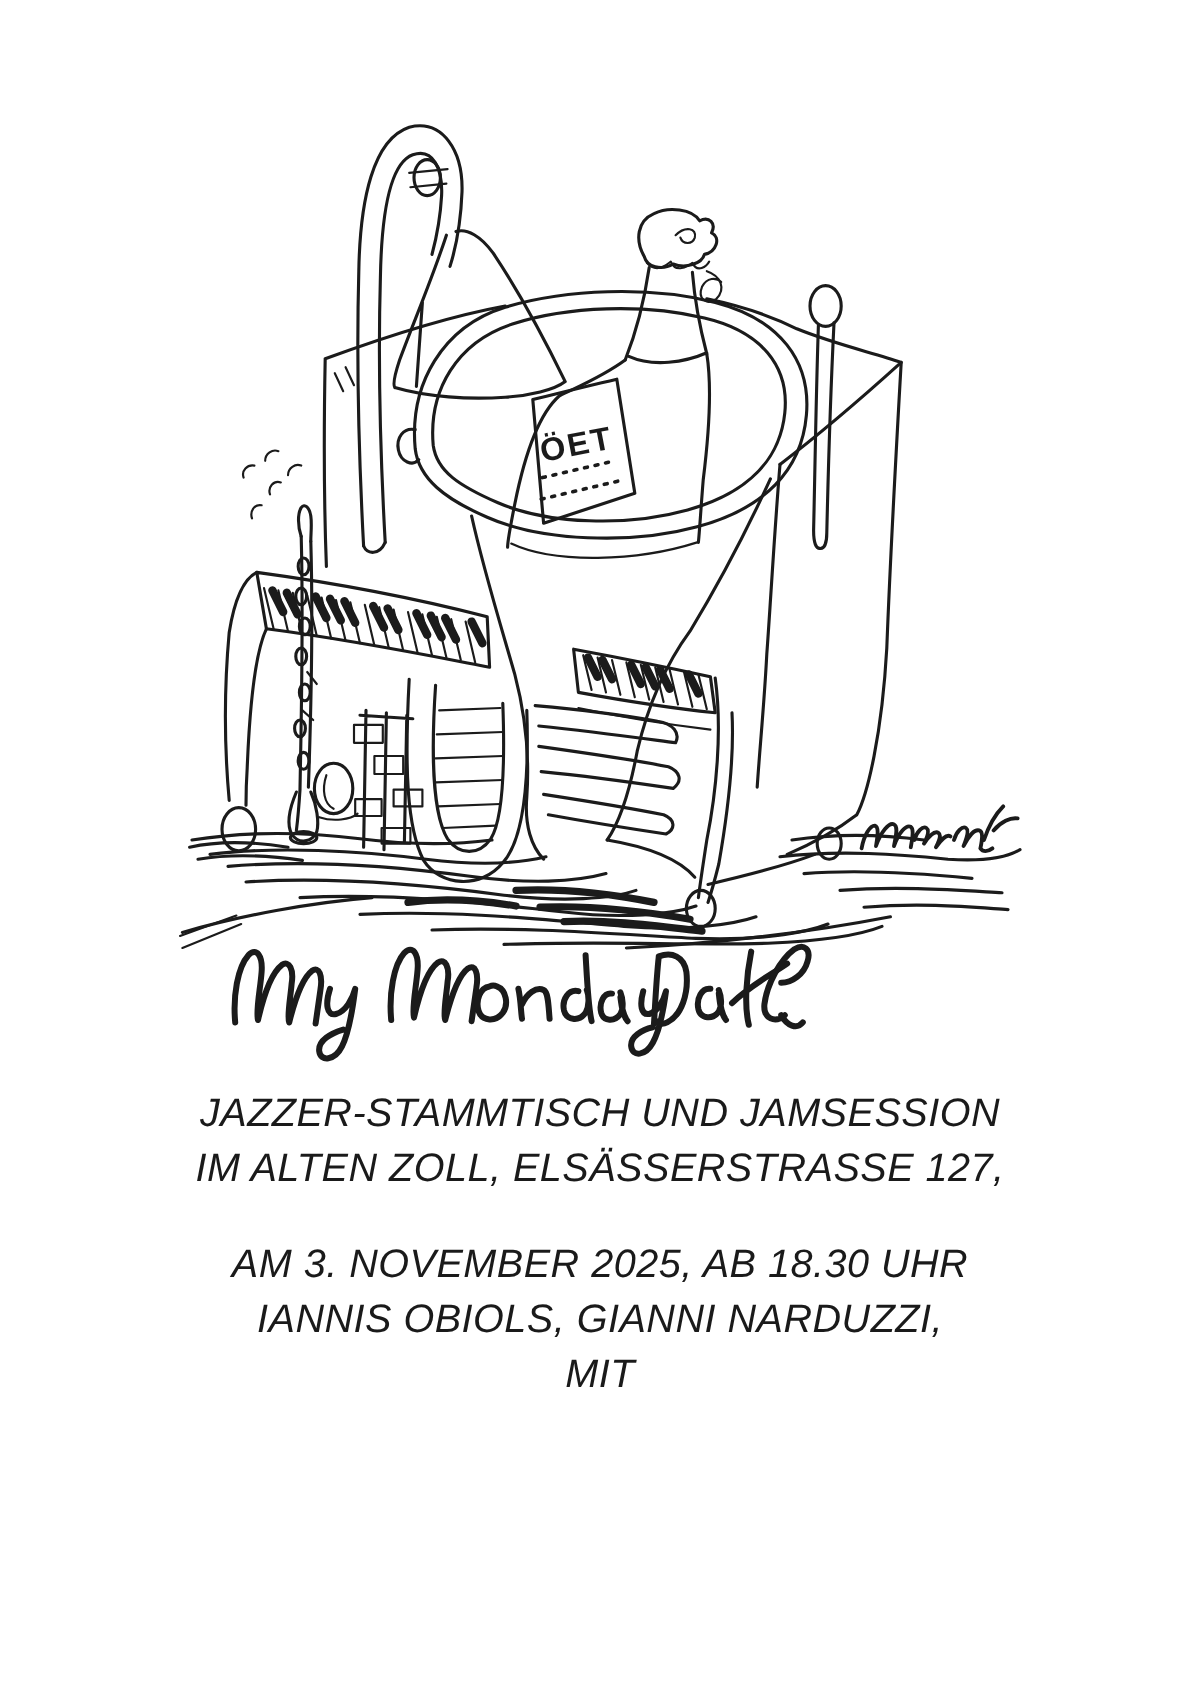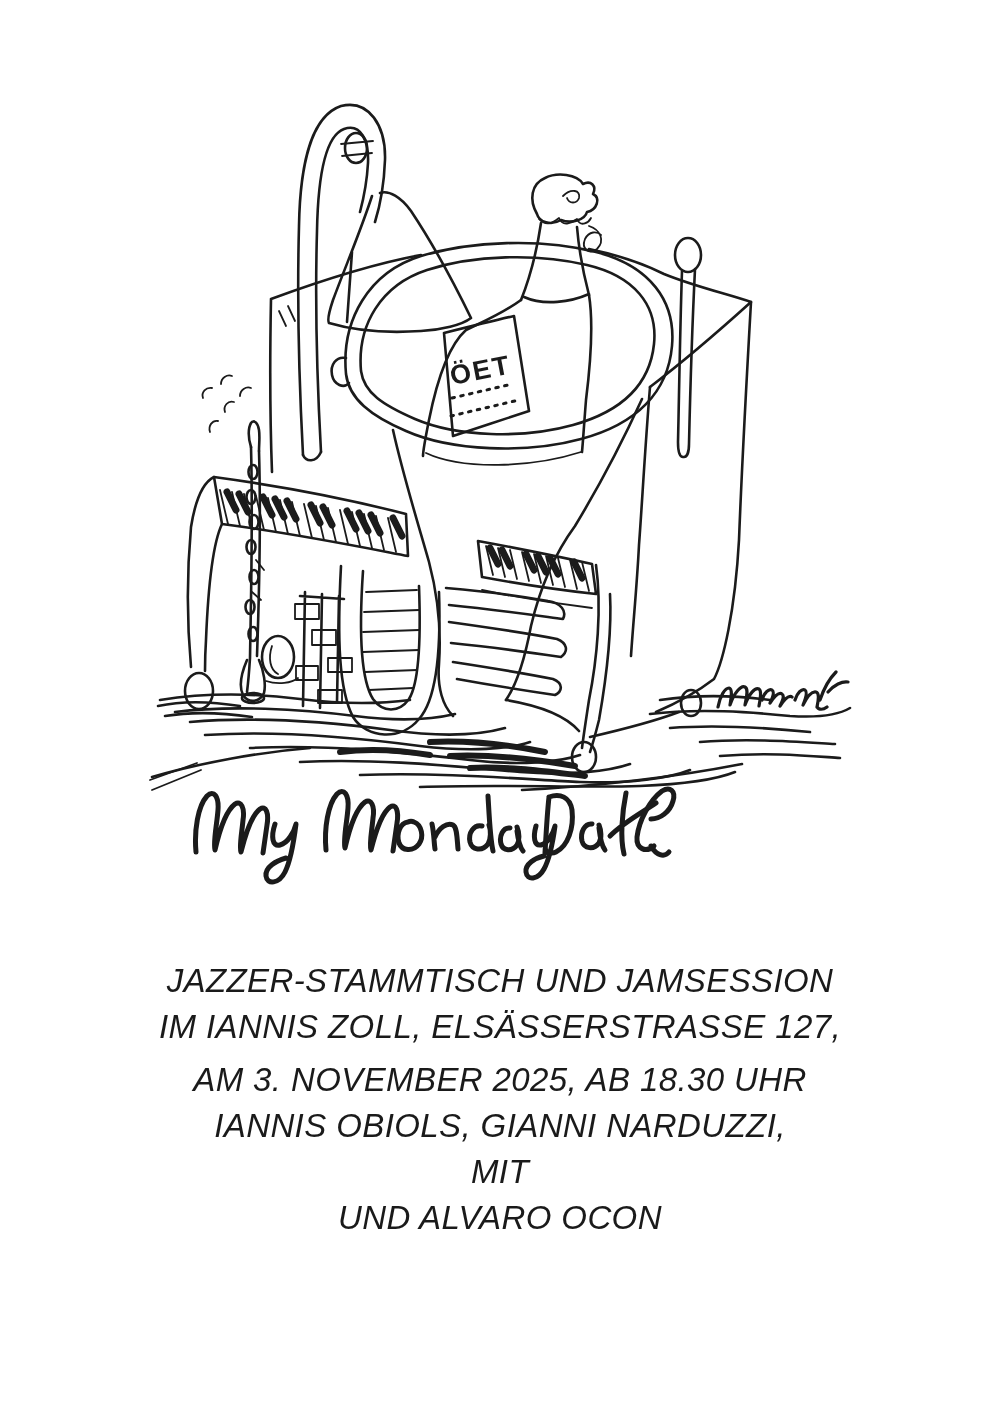--- a/index.html
+++ b/index.html
@@ -20,30 +20,30 @@
   .artwork .thick{stroke-width:6;}
   .artwork .scrawl{stroke-width:5;}
   .artwork .sig{stroke-width:3.2;}
   .artwork .dotted{stroke-width:3;stroke-dasharray:2.5 6.5;}
   .artwork text{
     fill:#1b1b1b;stroke:none;
     font-family:"Liberation Sans",sans-serif;
     font-weight:bold;letter-spacing:2px;
   }
   .event-text{
-    position:absolute;left:0;right:0;top:958px;
+    position:absolute;left:0;right:0;top:904px;
     text-align:center;
     color:#1a1a1a;
     font-style:italic;
     font-size:33px;
     line-height:46px;
     letter-spacing:0.4px;
   }
   .event-text p{margin:0;}
-  .block2{margin-top:7px;}
+  .block2{margin-top:34px;}
   .sr-only{
     position:absolute;width:1px;height:1px;overflow:hidden;
     clip:rect(0 0 0 0);white-space:nowrap;
   }
 </style>
 </head>
 <body>
 
 <div class="poster">
 
@@ -162,23 +162,22 @@
       <path class="scrawl" d="M654,846 C646,853 636,849 637,837 C639,820 650,800 662,791 C670,786 676,791 673,801 C670,812 660,819 651,819 M651,846 C656,855 664,858 669,852"></path>
     </g>
   </svg>
 
   <span class="sr-only">My Monday Date</span>
   <span class="sr-only">mermet</span>
 
   <div class="event-text">
     <div class="block1">
       <p>JAZZER-STAMMTISCH UND JAMSESSION</p>
-      <p>IM IANNIS ZOLL, ELSÄSSERSTRASSE 127,</p>
+      <p>IM ALTEN ZOLL, ELSÄSSERSTRASSE 127,</p>
     </div>
     <div class="block2">
       <p>AM 3. NOVEMBER 2025, AB 18.30 UHR</p>
       <p>IANNIS OBIOLS, GIANNI NARDUZZI,</p>
       <p>MIT</p>
-      <p>UND ALVARO OCON</p>
     </div>
   </div>
 
 </div>
 
 </body></html>

